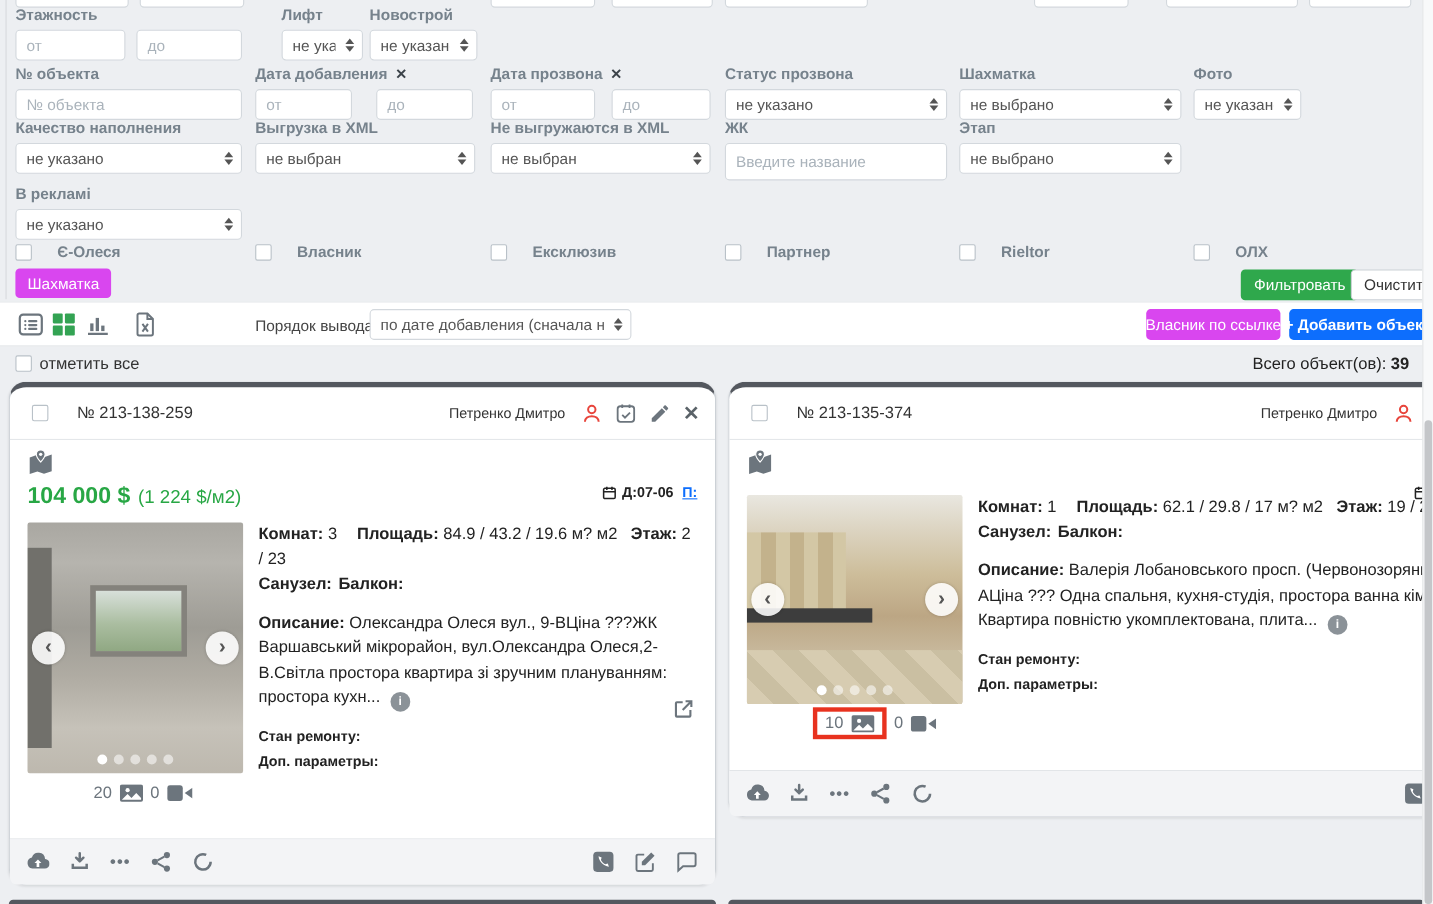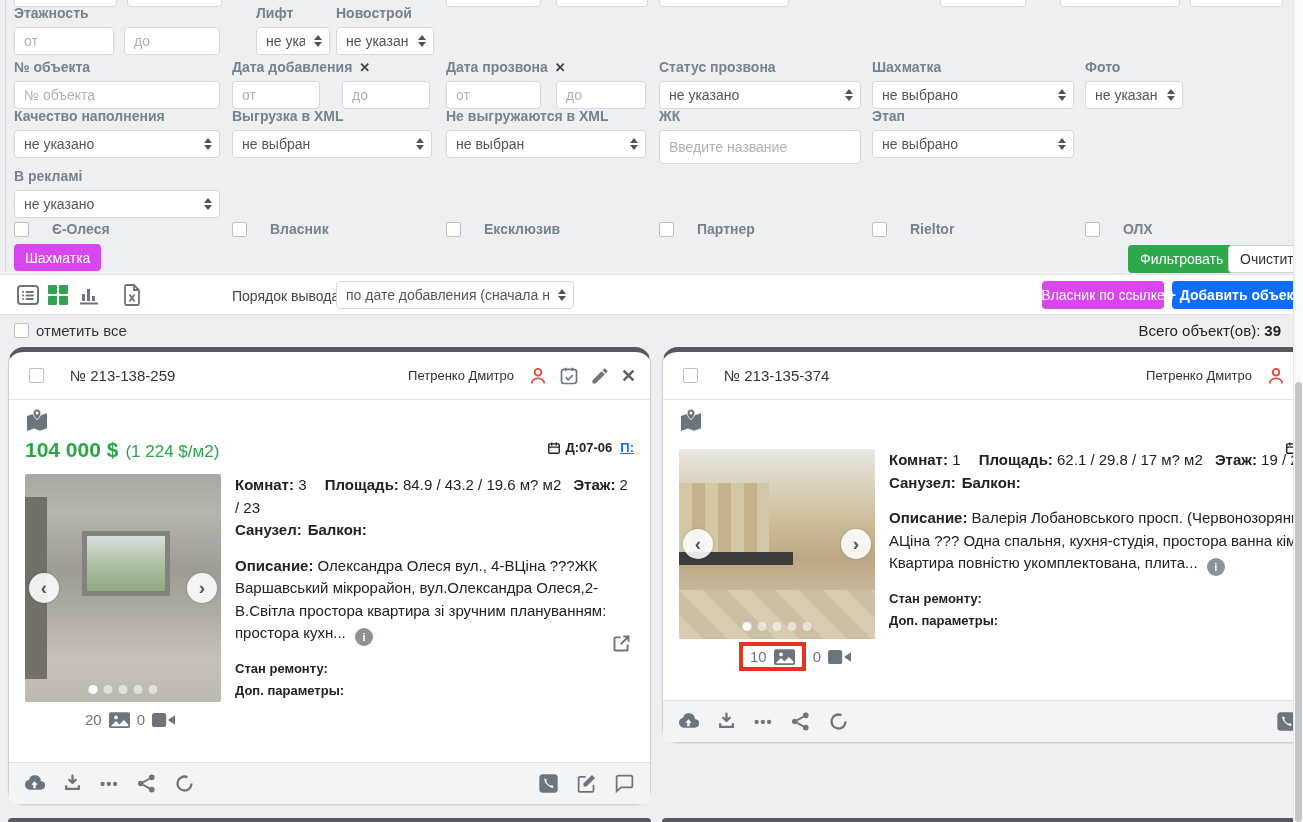--- a/index.html
+++ b/index.html
@@ -383,21 +383,21 @@
         </div>
         <div class="details">
           <div class="specs">
             <b>Комнат:</b> <span>3</span><span class="sp"></span>
             <b>Площадь:</b> <span>84.9 / 43.2 / 19.6 м? м2</span><span class="sp" style="width:8px"></span>
             <b>Этаж:</b> <span>2 / 23</span><br>
             <b>Санузел:</b><span class="sp" style="width:6px"></span><b>Балкон:</b>
           </div>
           <div class="desc">
             <b>Описание:</b>
-            <span>Олександра Олеся вул., 4-ВЦіна ???ЖК Варшавський мікрорайон, вул.Олександра Олеся,2-В.Світла простора квартира зі зручним плануванням: простора кухн...</span>
+            <span>Олександра Олеся вул., 9-ВЦіна ???ЖК Варшавський мікрорайон, вул.Олександра Олеся,2-В.Світла простора квартира зі зручним плануванням: простора кухн...</span>
             <span class="info-ic">i</span>
           </div>
           <div class="small-labels">
             <span>Стан ремонту:</span><br>
             <span>Доп. параметры:</span>
           </div>
           <div class="detail-actions da1">
             <svg class="action-ic" viewBox="0 0 24 24" fill="none" stroke="#6c757d" stroke-width="2.2">
                 <path d="M14 4h6v6M20 4l-9 9"></path>
                 <path d="M19 13v6a1 1 0 0 1-1 1H5a1 1 0 0 1-1-1V6a1 1 0 0 1 1-1h6"></path>

